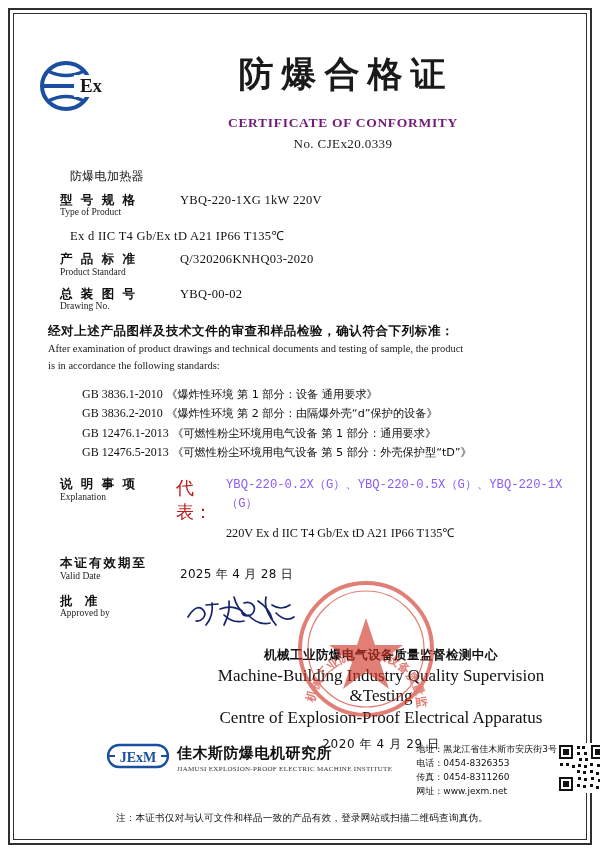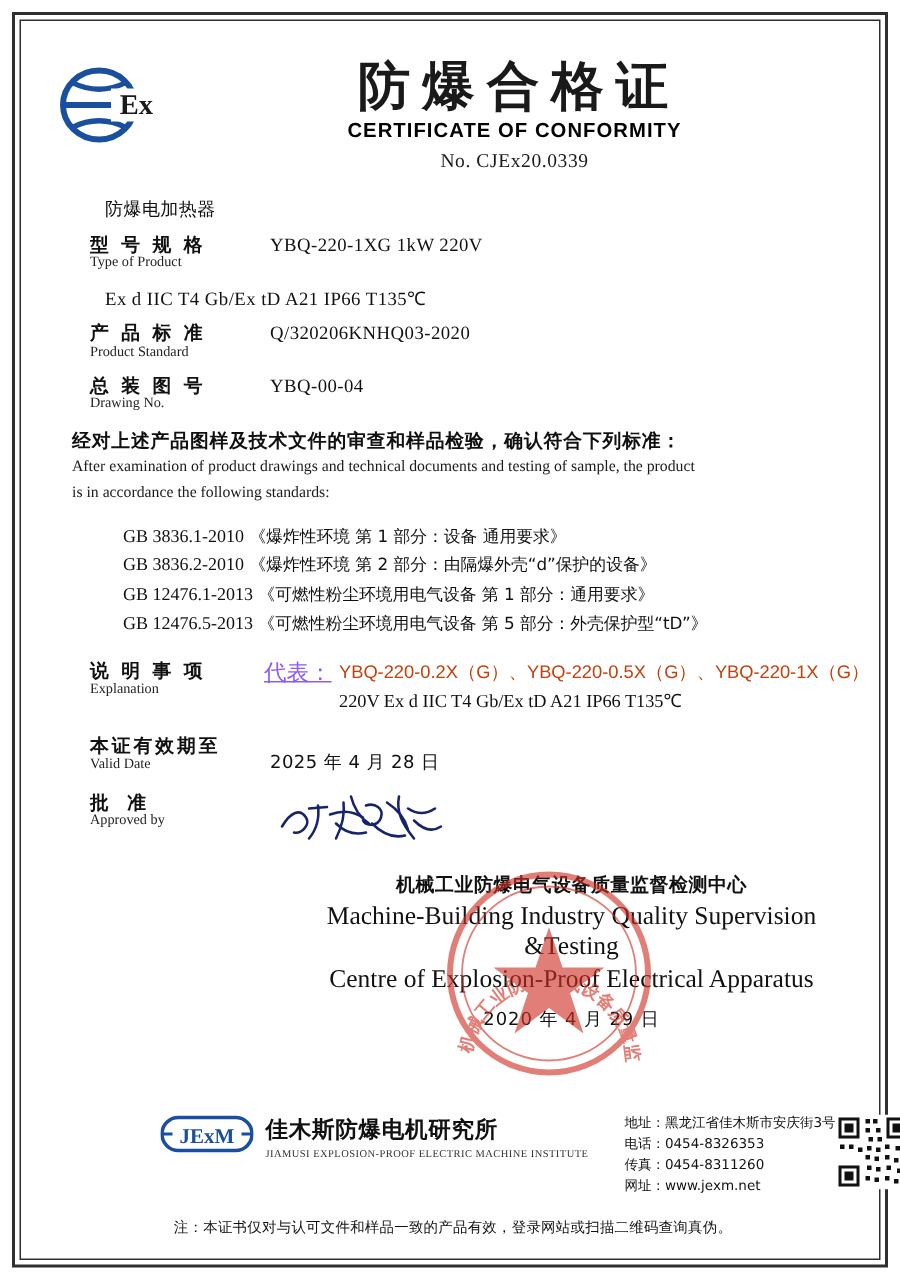--- a/index.html
+++ b/index.html
@@ -30,21 +30,21 @@
     position: absolute;
     left: 13px;
     top: 13px;
     right: 13px;
     bottom: 13px;
     border: 1px solid #2f2f2f;
   }
   .content {
     position: absolute;
     left: 20px;
-    top: 20px;
+    top: 36px;
     width: 560px;
     height: 813px;
   }
 
   
   .header {
     display: flex;
     align-items: flex-start;
     margin-top: 18px;
     padding-left: 18px;
@@ -64,26 +64,26 @@
   .title-cn {
     font-family: "DejaVu Serif", serif;
     font-size: 35px;
     font-weight: bold;
     letter-spacing: 8px;
     color: #1a1a1a;
     line-height: 1.15;
     padding-left: 6px;
   }
   .title-en {
-    font-family: Liberation Sans, sans-serif;
+    font-family: Liberation Serif, serif;
     font-size: 13.5px;
     font-weight: bold;
     letter-spacing: 0.7px;
-    color: #000000;
-    margin-top: 1px;
+    color: #701a75;
+    margin-top: 21px;
   }
   .cert-no {
     font-family: "Liberation Serif", serif;
     font-size: 13px;
     color: #1a1a1a;
     margin-top: 5px;
     letter-spacing: 0.4px;
   }
 
   
@@ -192,29 +192,28 @@
   }
   .exp-lines {
     flex: 1 1 auto;
     padding-left: 6px;
   }
   .exp-rep {
     display: flex;
   }
   .exp-rep-label {
     font-family: "DejaVu Sans", sans-serif;
-    font-size: 15px;
+    font-size: 18px;
+    color: #b91c1c;
+    flex: 0 0 50px;
+  }
+  .exp-text {
+    font-family: Liberation Mono, monospace;
+    font-size: 12.2px;
     color: #8b5cf6;
-    flex: 0 0 50px;
-    text-decoration: underline;
-  }
-  .exp-text {
-    font-family: Liberation Sans, sans-serif;
-    font-size: 12.2px;
-    color: #c2410c;
     line-height: 1.55;
   }
   .exp-text2 {
     font-family: "Liberation Serif", serif;
     font-size: 12.2px;
     color: #111;
     line-height: 1.55;
     padding-left: 50px;
   }
 
@@ -397,21 +396,21 @@
           <div class="v-lat">Q/320206KNHQ03-2020</div>
         </div>
       </div>
 
       <div class="row">
         <div class="label">
           <div class="label-cn">总 装 图 号</div>
           <div class="label-en">Drawing No.</div>
         </div>
         <div class="value">
-          <div class="v-lat">YBQ-00-04</div>
+          <div class="v-lat">YBQ-00-02</div>
         </div>
       </div>
     </div>
 
     <div class="statement">
       <div class="stmt-cn">经对上述产品图样及技术文件的审查和样品检验，确认符合下列标准：</div>
       <div class="stmt-en">After examination of product drawings and technical documents and testing of sample, the product</div>
       <div class="stmt-en">is in accordance the following standards:</div>
     </div>
 

